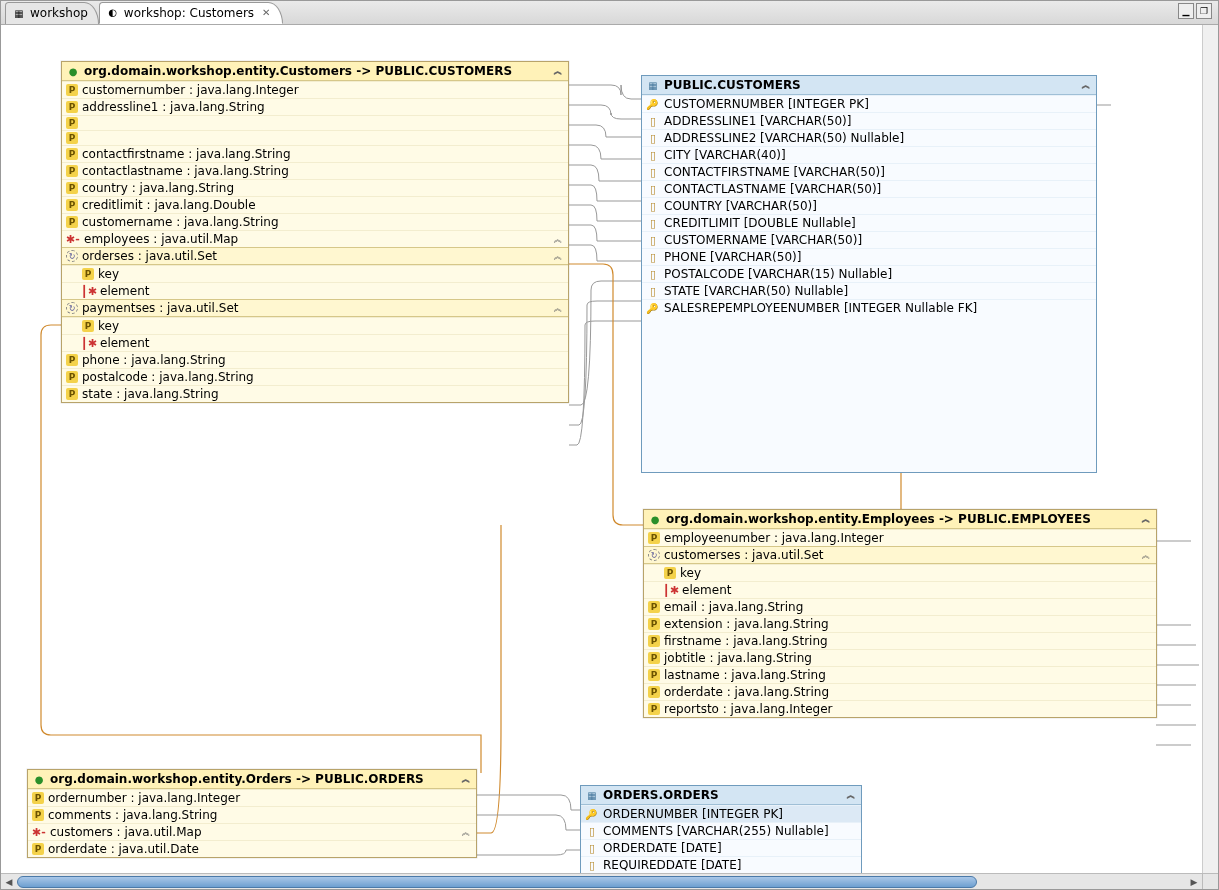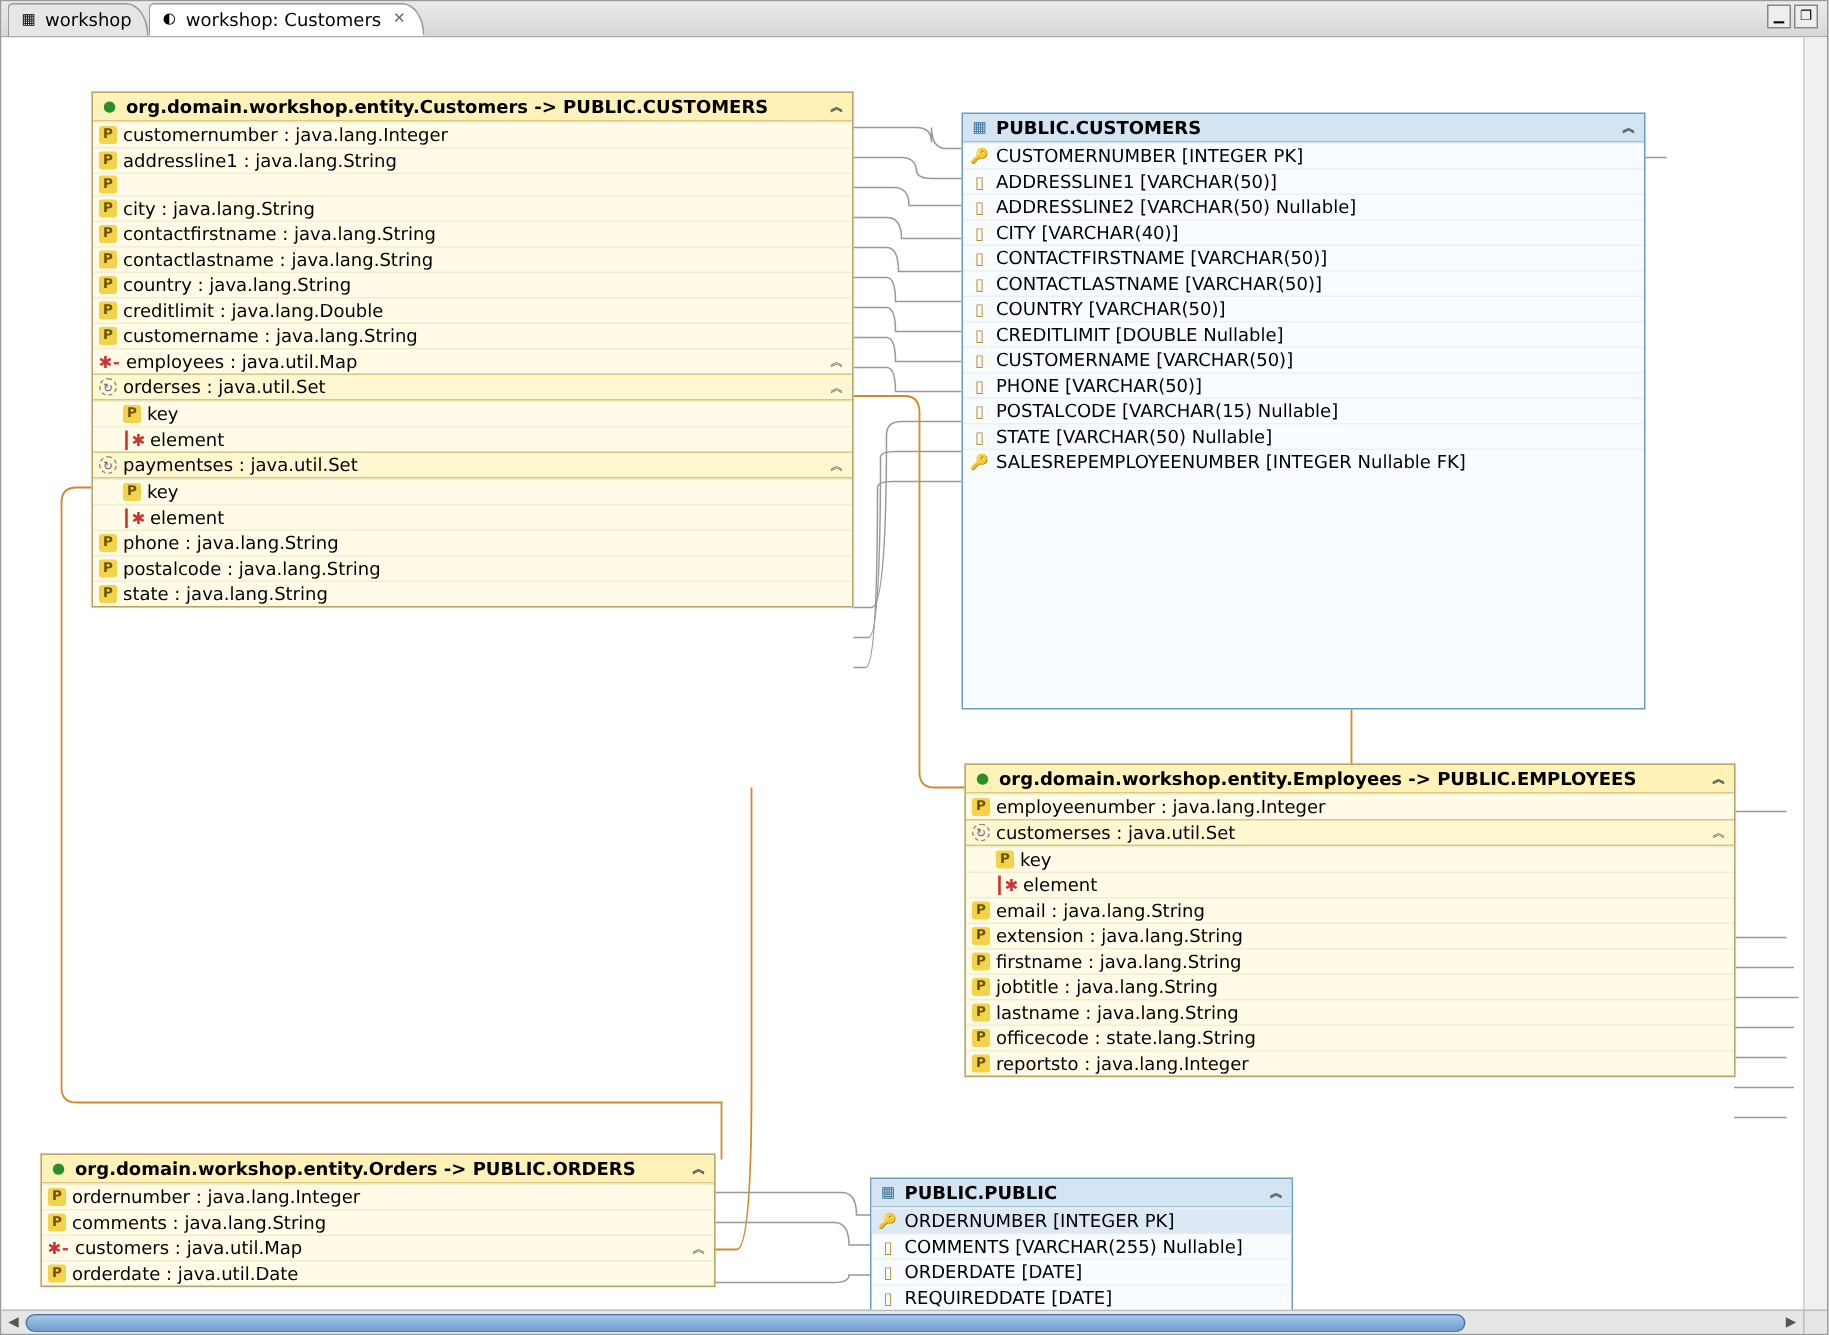--- a/index.html
+++ b/index.html
@@ -296,21 +296,20 @@
         </div>
         <div class="row">
           <span class="ico prop">P</span>
           <span style="flex: 1 1 0%;">addressline1 : java.lang.String</span>
         </div>
         <div class="row">
           <span class="ico prop">P</span>
         </div>
         <div class="row">
           <span class="ico prop">P</span>
-          <span style="flex: 1 1 0%;">city : java.lang.String</span>
         </div>
         <div class="row">
           <span class="ico prop">P</span>
           <span style="flex: 1 1 0%;">contactfirstname : java.lang.String</span>
         </div>
         <div class="row">
           <span class="ico prop">P</span>
           <span style="flex: 1 1 0%;">contactlastname : java.lang.String</span>
         </div>
         <div class="row">
@@ -410,21 +409,21 @@
         <div class="row">
           <span class="ico prop">P</span>
           <span style="flex: 1 1 0%;">jobtitle : java.lang.String</span>
         </div>
         <div class="row">
           <span class="ico prop">P</span>
           <span style="flex: 1 1 0%;">lastname : java.lang.String</span>
         </div>
         <div class="row">
           <span class="ico prop">P</span>
-          <span style="flex: 1 1 0%;">officecode : state.lang.String</span>
+          <span style="flex: 1 1 0%;">orderdate : java.lang.String</span>
         </div>
         <div class="row">
           <span class="ico prop">P</span>
           <span style="flex: 1 1 0%;">reportsto : java.lang.Integer</span>
         </div>
       </div>
 </div>
 
 <div class="entity" style="left:26px; top:744px; width:450px;">
   <div class="header">
@@ -511,21 +510,21 @@
         <div class="row">
           <span class="ico key">🔑</span>
           <span>SALESREPEMPLOYEENUMBER [INTEGER Nullable FK]</span>
         </div>
       </div>
 </div>
 
 <div class="dbtable" style="left:579px; top:760px; width:282px; height:92px; overflow:hidden;">
   <div class="header">
     <span class="ico table">▦</span>
-    <span class="title">PUBLIC.PUBLIC</span>
+    <span class="title">ORDERS.ORDERS</span>
     <span class="chevron">︽</span>
   </div>
   <div id="tbl-orders-body">
         <div class="row selected">
           <span class="ico key">🔑</span>
           <span>ORDERNUMBER [INTEGER PK]</span>
         </div>
         <div class="row">
           <span class="ico col">▯</span>
           <span>COMMENTS [VARCHAR(255) Nullable]</span>

